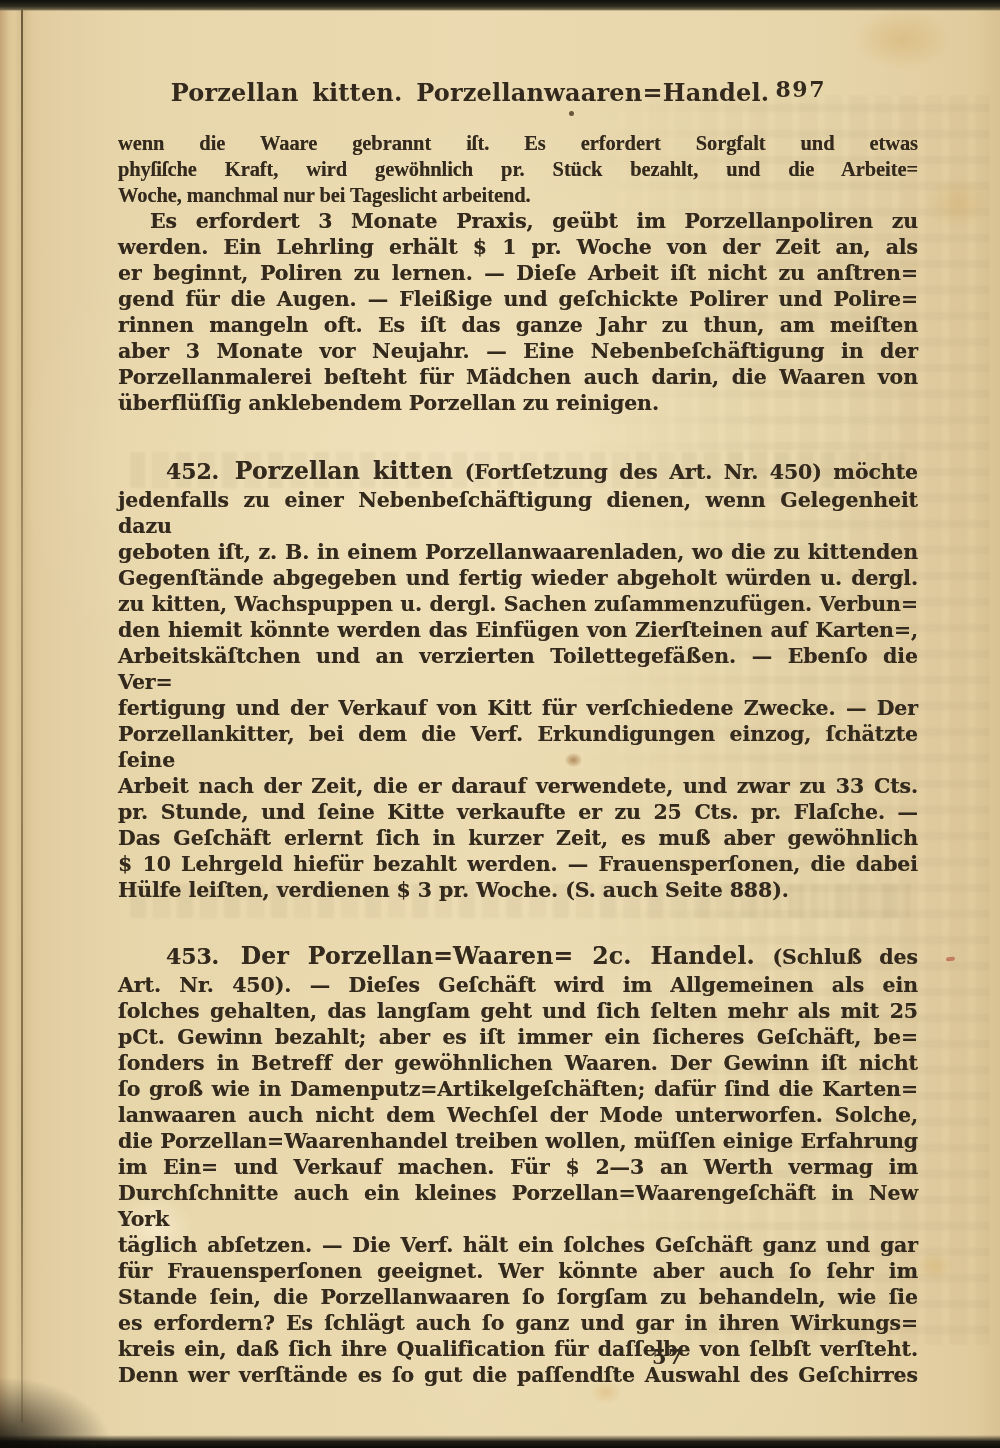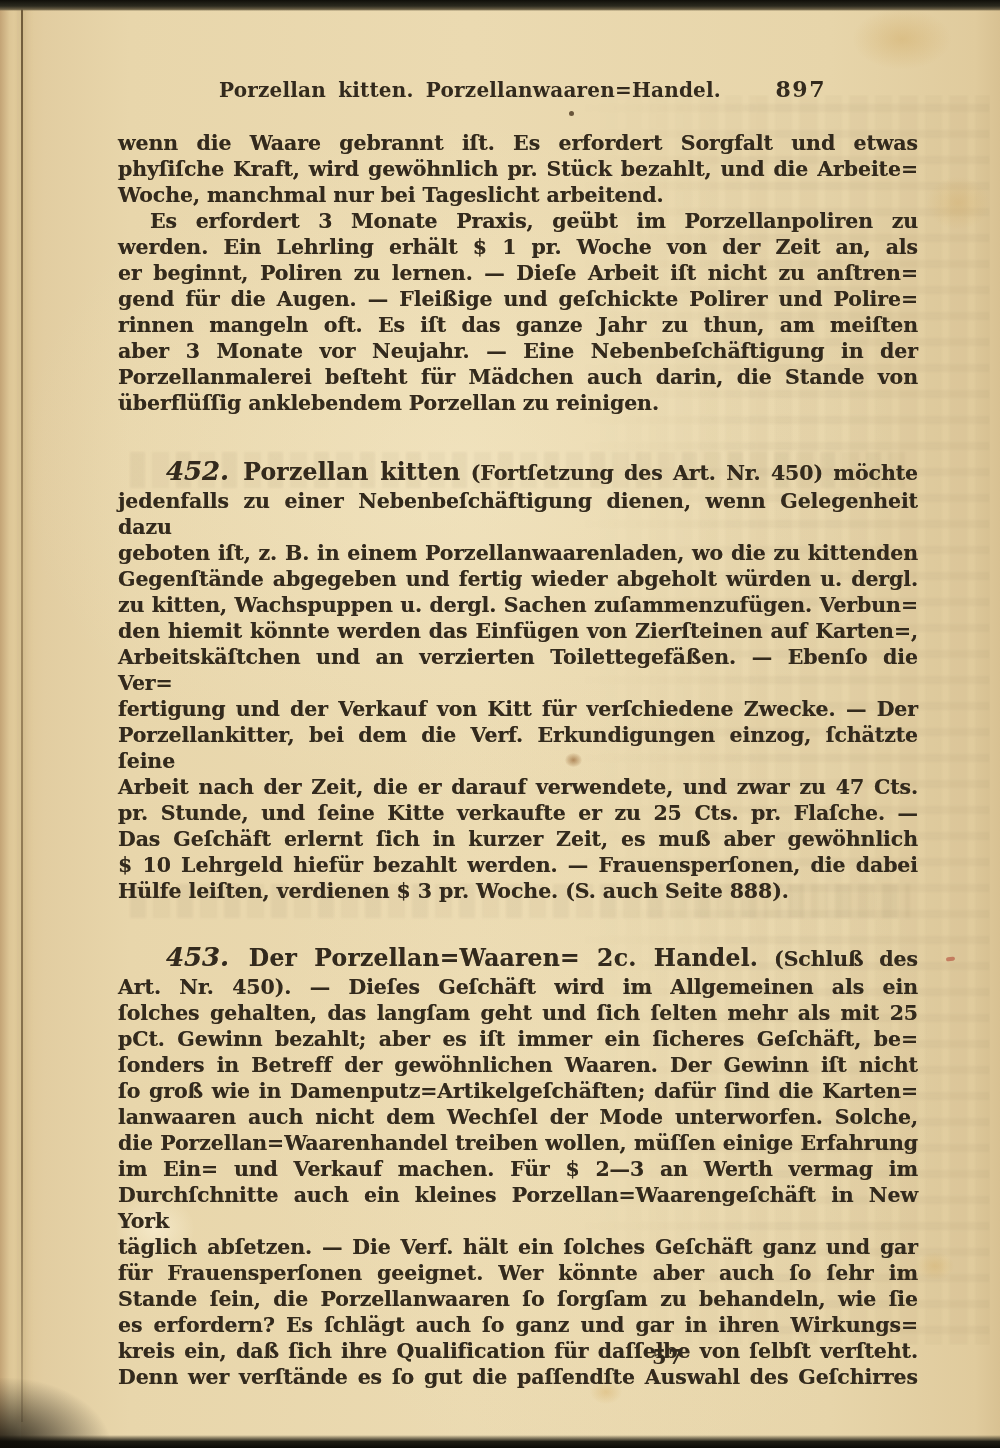--- a/index.html
+++ b/index.html
@@ -41,34 +41,34 @@
   .stain.c{left:565px;top:753px;width:17px;height:14px;background:radial-gradient(ellipse,rgba(138,84,34,.60),rgba(138,84,34,0) 75%);filter:blur(.6px);}
   .stain.d{left:590px;top:1380px;width:32px;height:24px;background:radial-gradient(ellipse,rgba(206,160,78,.32),rgba(206,160,78,0) 72%);}
   .stain.e{left:916px;top:1252px;width:38px;height:28px;background:radial-gradient(ellipse,rgba(206,160,78,.28),rgba(206,160,78,0) 72%);}
   .stain.f{left:116px;top:1196px;width:78px;height:66px;background:radial-gradient(ellipse,rgba(255,247,223,.55),rgba(255,247,223,0) 72%);}
   .speck1{position:absolute;left:569px;top:111px;width:5px;height:5px;border-radius:50%;background:rgba(72,52,30,.8);}
   .speck2{position:absolute;left:946px;top:957px;width:9px;height:4px;border-radius:2px;background:rgba(174,62,46,.55);transform:rotate(-8deg);}
 
   .content{position:absolute;left:118px;top:78px;width:800px;}
   .header{position:relative;height:24px;font-weight:bold;}
   .header-title{position:absolute;left:352px;top:0;transform:translateX(-50%);
-    white-space:nowrap;font-size:20px;word-spacing:5px;letter-spacing:.2px;}
+    white-space:nowrap;font-size:24px;word-spacing:5px;letter-spacing:.2px;}
   .page-number{position:absolute;right:92px;top:-2px;font-size:22px;letter-spacing:1.5px;}
 
   .para{margin:0;}
   .line{text-align:justify;text-align-last:justify;line-height:26px;
     font-size:20.5px;font-weight:bold;letter-spacing:-0.1px;
     text-shadow:0 0 .4px rgba(56,44,26,.55);}
   .line.last{text-align-last:left;}
-  .p1{margin-top:28px;}
+  .p1{margin-top:28px;font-family:Liberation Serif, serif;}
   .indent-first .line:first-child{text-indent:32px;}
   .section-452{margin-top:40px;}
   .section-453{margin-top:38px;}
   .heading{line-height:30px;text-indent:48px;}
-  .heading .num{font-size:26px;margin-right:4px;font-style:italic;}
+  .heading .num{font-size:22px;margin-right:4px;}
   .heading .sec-title{font-size:23.5px;letter-spacing:.2px;}
   .heading .rest{font-size:20.5px;}
   .signature{position:absolute;left:652px;top:1344px;font-size:21px;font-weight:bold;letter-spacing:1.5px;}
 </style>
 </head>
 <body>
 
 <div class="scan">
 
   <div class="left-strip"></div>
@@ -97,40 +97,40 @@
         <div class="line last">Woche, manchmal nur bei Tageslicht arbeitend.</div>
       </div>
 
     <div class="para indent-first">
         <div class="line">Es erfordert 3 Monate Praxis, geübt im Porzellanpoliren zu</div>
         <div class="line">werden. Ein Lehrling erhält $ 1 pr. Woche von der Zeit an, als</div>
         <div class="line">er beginnt, Poliren zu lernen. — Dieſe Arbeit iſt nicht zu anſtren=</div>
         <div class="line">gend für die Augen. — Fleißige und geſchickte Polirer und Polire=</div>
         <div class="line">rinnen mangeln oft. Es iſt das ganze Jahr zu thun, am meiſten</div>
         <div class="line">aber 3 Monate vor Neujahr. — Eine Nebenbeſchäftigung in der</div>
-        <div class="line">Porzellanmalerei beſteht für Mädchen auch darin, die Stande von</div>
+        <div class="line">Porzellanmalerei beſteht für Mädchen auch darin, die Waaren von</div>
         <div class="line last">überflüſſig anklebendem Porzellan zu reinigen.</div>
       </div>
 
     <div class="section-452">
       <div class="line heading">
         <span class="num">452.</span>
         <span class="sec-title">Porzellan kitten</span>
         <span class="rest">(Fortſetzung des Art. Nr. 450) möchte</span>
       </div>
       <div class="para">
           <div class="line">jedenfalls zu einer Nebenbeſchäftigung dienen, wenn Gelegenheit dazu</div>
           <div class="line">geboten iſt, z. B. in einem Porzellanwaarenladen, wo die zu kittenden</div>
           <div class="line">Gegenſtände abgegeben und fertig wieder abgeholt würden u. dergl.</div>
           <div class="line">zu kitten, Wachspuppen u. dergl. Sachen zuſammenzufügen. Verbun=</div>
           <div class="line">den hiemit könnte werden das Einfügen von Zierſteinen auf Karten=,</div>
           <div class="line">Arbeitskäſtchen und an verzierten Toilettegefäßen. — Ebenſo die Ver=</div>
           <div class="line">fertigung und der Verkauf von Kitt für verſchiedene Zwecke. — Der</div>
           <div class="line">Porzellankitter, bei dem die Verf. Erkundigungen einzog, ſchätzte ſeine</div>
-          <div class="line">Arbeit nach der Zeit, die er darauf verwendete, und zwar zu 47 Cts.</div>
+          <div class="line">Arbeit nach der Zeit, die er darauf verwendete, und zwar zu 33 Cts.</div>
           <div class="line">pr. Stunde, und ſeine Kitte verkaufte er zu 25 Cts. pr. Flaſche. —</div>
           <div class="line">Das Geſchäft erlernt ſich in kurzer Zeit, es muß aber gewöhnlich</div>
           <div class="line">$ 10 Lehrgeld hiefür bezahlt werden. — Frauensperſonen, die dabei</div>
           <div class="line last">Hülfe leiſten, verdienen $ 3 pr. Woche. (S. auch Seite 888).</div>
         </div>
     </div>
 
     <div class="section-453">
       <div class="line heading">
         <span class="num">453.</span>

